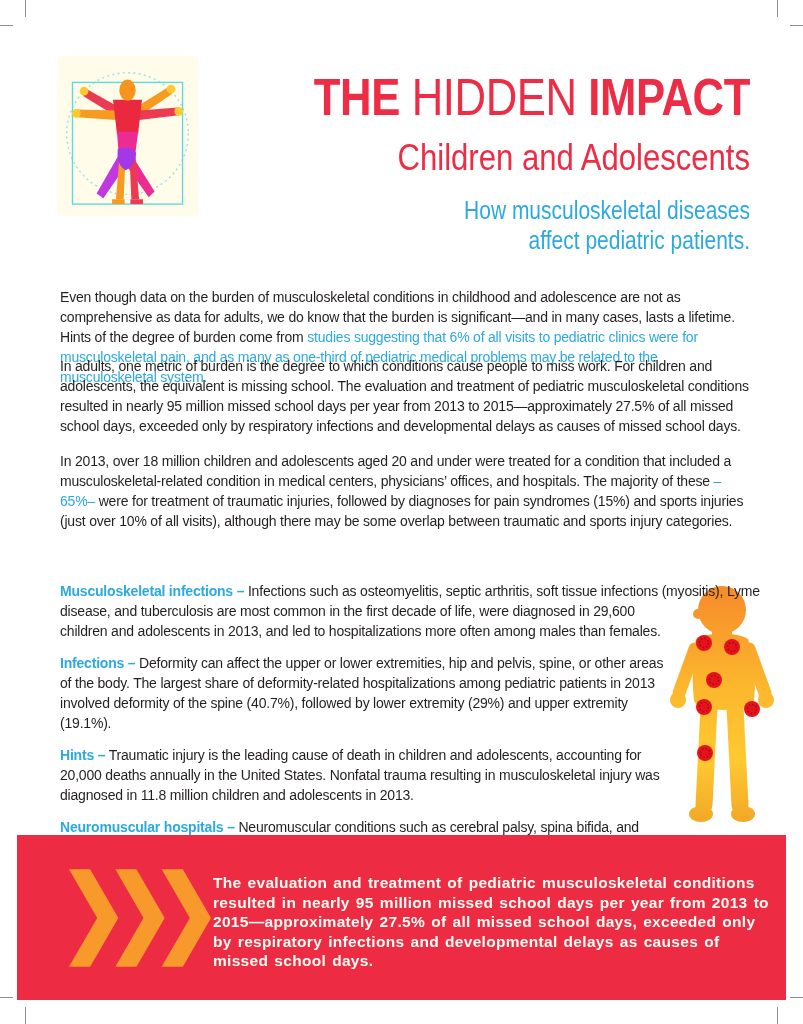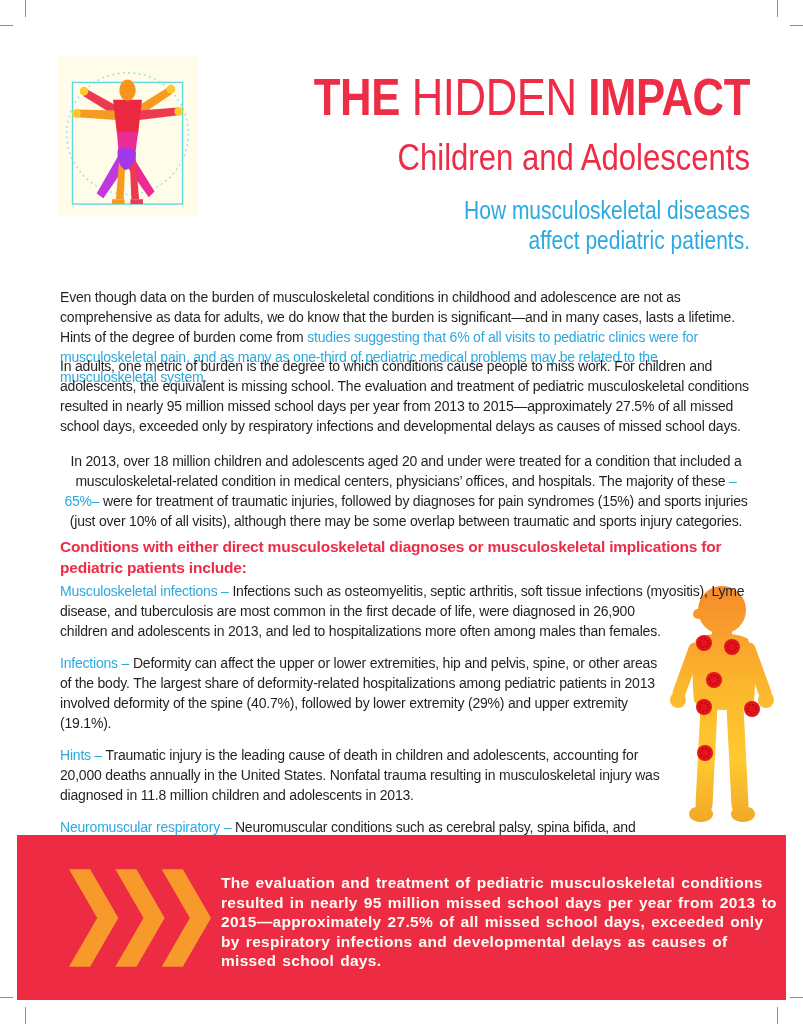--- a/index.html
+++ b/index.html
@@ -30,39 +30,39 @@
   .header-text{position:absolute;top:70px;right:53px;width:640px;text-align:right;
                transform:scaleX(0.84);transform-origin:top right;}
   .title{font-size:52px;line-height:1.04;color:var(--red);letter-spacing:-.5px;white-space:nowrap;}
   .title .heavy{font-weight:bold;}
   .title .light{font-weight:normal;}
   .subtitle{font-size:37px;line-height:1.1;color:var(--red);margin-top:14px;font-weight:normal;}
   .tagline{font-size:25px;line-height:1.22;color:var(--blue);margin-top:16px;font-weight:normal;}
 
   
   .copy{position:absolute;left:60px;width:692px;font-size:14px;line-height:20px;letter-spacing:-.2px;}
-  .p1{top:287px;} .p2{top:356px;} .p3{top:451px;text-align:center;}
+  .p1{top:287px;} .p2{top:356px;} .p3{top:451px;}
   .link{color:var(--blue);cursor:pointer;}
   .hl{color:var(--blue);}
 
   .cond-heading{position:absolute;left:60px;top:536px;width:700px;color:var(--red);
                 font-weight:bold;font-size:15.5px;line-height:21px;letter-spacing:-.2px;}
 
   .sections{position:absolute;left:60px;top:581px;width:706px;font-size:14px;line-height:20px;letter-spacing:-.2px;}
   .sections p{margin-bottom:12px;}
-  .lead{color:var(--blue);font-weight:normal;}
+  .lead{color:var(--blue);font-weight:bold;}
   .child-figure{float:right;width:112px;height:252px;margin:2px -14px 6px 10px;
                 shape-outside:inset(22px 0px 10px 6px);}
   .child-figure svg{width:100%;height:100%;display:block;}
 
   
   .banner{position:absolute;left:17px;top:835px;width:769px;height:165px;background:var(--banner);}
   .chevrons{position:absolute;left:52px;top:34px;width:142px;height:98px;}
   .chevrons svg{width:100%;height:100%;display:block;}
-  .banner-copy{position:absolute;left:204px;top:38px;width:566px;color:var(--banner-text);
+  .banner-copy{position:absolute;left:196px;top:38px;width:566px;color:var(--banner-text);
                font-weight:bold;font-size:15.5px;line-height:19.6px;letter-spacing:.3px;word-spacing:1.5px;}
 </style>
 </head>
 <body>
 
 <div class="page">
 
   <div class="crop tl-v"></div>
   <div class="crop tl-h"></div>
   <div class="crop tr-v"></div>
@@ -106,21 +106,20 @@
       <div>affect pediatric patients.</div>
     </div>
   </div>
 
   <p class="copy p1"><span>Even though data on the burden of musculoskeletal conditions in childhood and adolescence are not as comprehensive as data for adults, we do know that the burden is significant—and in many cases, lasts a lifetime. Hints of the degree of burden come from </span><span class="link">studies suggesting that 6% of all visits to pediatric clinics were for musculoskeletal pain, and as many as one-third of pediatric medical problems may be related to the musculoskeletal system.</span></p>
 
   <p class="copy p2">In adults, one metric of burden is the degree to which conditions cause people to miss work. For children and adolescents, the equivalent is missing school. The evaluation and treatment of pediatric musculoskeletal conditions resulted in nearly 95 million missed school days per year from 2013 to 2015—approximately 27.5% of all missed school days, exceeded only by respiratory infections and developmental delays as causes of missed school days.</p>
 
   <p class="copy p3"><span>In 2013, over 18 million children and adolescents aged 20 and under were treated for a condition that included a musculoskeletal-related condition in medical centers, physicians’ offices, and hospitals. The majority of these </span><span class="hl link">–65%–</span><span> were for treatment of traumatic injuries, followed by diagnoses for pain syndromes (15%) and sports injuries (just over 10% of all visits), although there may be some overlap between traumatic and sports injury categories.</span></p>
 
-  <h2 class="cond-heading">Conditions with either direct musculoskeletal diagnoses or musculoskeletal implications for pediatric patients include:</h2>
 
   <div class="sections">
 
     <div class="child-figure">
       <svg viewBox="0 0 112 252">
         <defs>
           <linearGradient id="kid" x1="0" y1="0" x2="0" y2="252" gradientUnits="userSpaceOnUse">
             <stop offset="0" stop-color="#F5892B"></stop>
             <stop offset="0.4" stop-color="#FCB62D"></stop>
             <stop offset="0.7" stop-color="#FFC930"></stop>
@@ -163,27 +162,27 @@
               <circle cx="84" cy="126" r="4.5" fill="none" stroke="#9E0B12" stroke-width="1.6" stroke-dasharray="1.5 2"></circle>
             </g>
           <g>
               <circle cx="37" cy="170" r="8" fill="#E6121C"></circle>
               <circle cx="37" cy="170" r="4.5" fill="none" stroke="#9E0B12" stroke-width="1.6" stroke-dasharray="1.5 2"></circle>
             </g>
         </g>
       </svg>
     </div>
 
-    <p><span class="lead">Musculoskeletal infections –</span><span> Infections such as osteomyelitis, septic arthritis, soft tissue infections (myositis), Lyme disease, and tuberculosis are most common in the first decade of life, were diagnosed in 26,900 children and adolescents in 2013, and led to hospitalizations more often among males than females.</span></p>
+    <p><span class="lead">Musculoskeletal infections –</span><span> Infections such as osteomyelitis, septic arthritis, soft tissue infections (myositis), Lyme disease, and tuberculosis are most common in the first decade of life, were diagnosed in 29,600 children and adolescents in 2013, and led to hospitalizations more often among males than females.</span></p>
 
     <p><span class="lead">Infections –</span><span> Deformity can affect the upper or lower extremities, hip and pelvis, spine, or other areas of the body. The largest share of deformity-related hospitalizations among pediatric patients in 2013 involved deformity of the spine (40.7%), followed by lower extremity (29%) and upper extremity (19.1%).</span></p>
 
     <p><span class="lead">Hints –</span><span> Traumatic injury is the leading cause of death in children and adolescents, accounting for 20,000 deaths annually in the United States. Nonfatal trauma resulting in musculoskeletal injury was diagnosed in 11.8 million children and adolescents in 2013.</span></p>
 
-    <p><span class="lead">Neuromuscular respiratory –</span><span> Neuromuscular conditions such as cerebral palsy, spina bifida, and muscular dystrophy were diagnosed in 554,500 children and adolescents in 2013, with 11% of these children hospitalized.</span></p>
+    <p><span class="lead">Neuromuscular hospitals –</span><span> Neuromuscular conditions such as cerebral palsy, spina bifida, and muscular dystrophy were diagnosed in 554,500 children and adolescents in 2013, with 11% of these children hospitalized.</span></p>
   </div>
 
   <div class="banner">
     <div class="chevrons">
       <svg viewBox="0 0 141 97">
         <g fill="#F8992C">
           <path d="M0,97 L28,48.5 L0,0 L21,0 L49,48.5 L21,97 Z"></path>
           <path d="M46,97 L74,48.5 L46,0 L67,0 L95,48.5 L67,97 Z"></path>
           <path d="M92,97 L120,48.5 L92,0 L113,0 L141,48.5 L113,97 Z"></path>
         </g>

